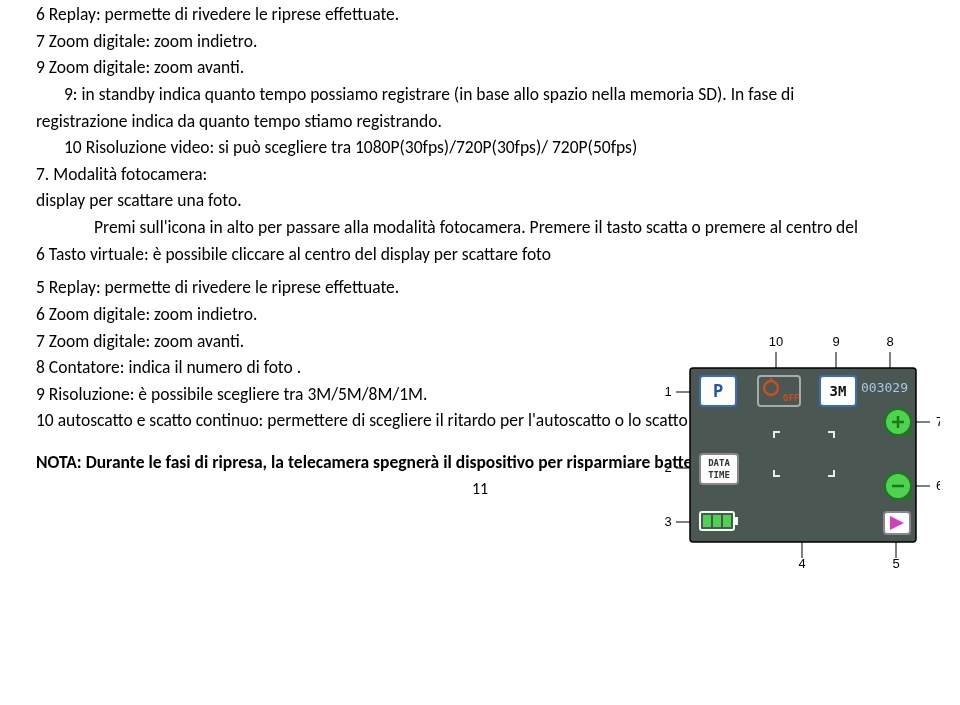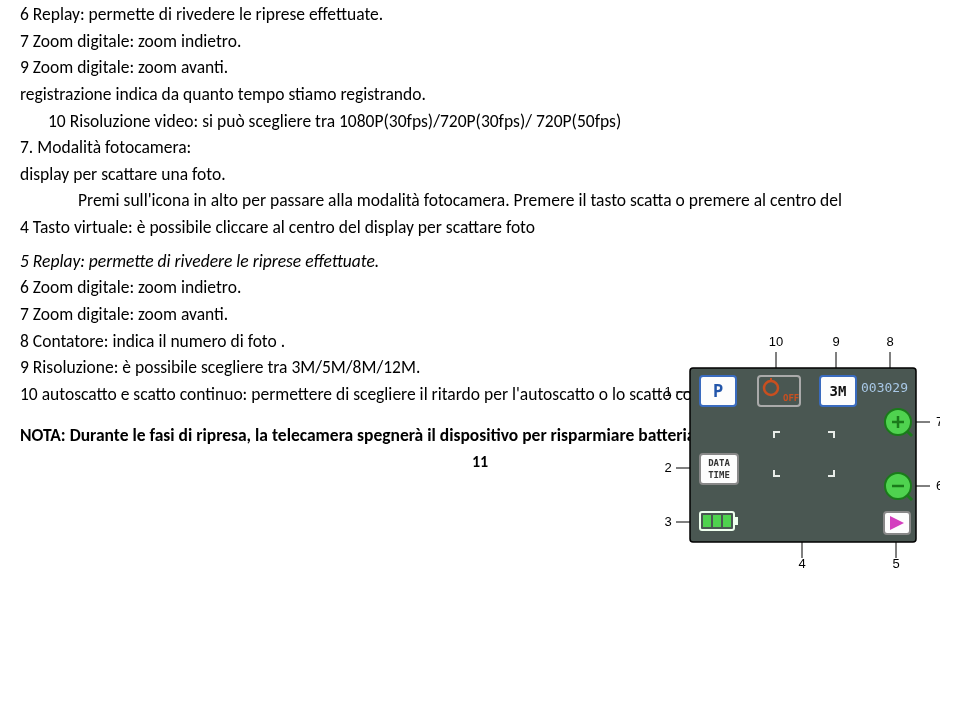--- a/index.html
+++ b/index.html
@@ -11,40 +11,39 @@
     background: #fff;
     color: #000;
     box-sizing: border-box;
     position: relative;
     font-size: 17.5px;
   }
   .page {
     padding: 0 20px 0 20px;
   }
   .line {
-    margin: 3px 0;
+    margin: 3px 16px;
     line-height: 1.35;
   }
   .indent1 {
     text-indent: 28px;
   }
   .indent2 {
     text-indent: 58px;
   }
   .gap {
     margin-top: 10px;
-    font-style: italic;
   }
   .note {
     font-weight: 700;
     text-align: justify;
     margin-top: 18px;
   }
   .pgnum {
-    font-weight: 700;
+    font-weight: 400;
     text-align: center;
     font-size: 16px;
     margin-top: 4px;
   }
   .figure {
     position: absolute;
     right: 20px;
     top: 332px;
     width: 278px;
     height: 242px;
@@ -52,31 +51,32 @@
   .figure svg { width: 100%; height: 100%; }
   .half { max-width: 640px; }
 </style>
 </head>
 <body>
 
 <div class="page">
   <div class="line">6 Replay: permette di rivedere le riprese effettuate.</div>
   <div class="line">7 Zoom digitale: zoom indietro.</div>
   <div class="line">9 Zoom digitale: zoom avanti.</div>
+  <div class="line indent1">9: in standby indica quanto tempo possiamo registrare (in base allo spazio nella memoria SD). In fase di</div>
   <div class="line">registrazione indica da quanto tempo stiamo registrando.</div>
   <div class="line indent1">10 Risoluzione video: si può scegliere tra 1080P(30fps)/720P(30fps)/ 720P(50fps)</div>
   <div class="line">7. Modalità fotocamera:</div>
   <div class="line">display per scattare una foto.</div>
   <div class="line indent2">Premi sull'icona in alto per passare alla modalità fotocamera. Premere il tasto scatta o premere al centro del</div>
-  <div class="line half">4 Tasto virtuale: è possibile cliccare al centro del display per scattare foto</div>
+  <div class="line half">6 Tasto virtuale: è possibile cliccare al centro del display per scattare foto</div>
   <div class="line half gap">5 Replay: permette di rivedere le riprese effettuate.</div>
   <div class="line half">6 Zoom digitale: zoom indietro.</div>
   <div class="line half">7 Zoom digitale: zoom avanti.</div>
   <div class="line half">8 Contatore: indica il numero di foto .</div>
-  <div class="line">9 Risoluzione: è possibile scegliere tra 3M/5M/8M/12M.</div>
+  <div class="line">9 Risoluzione: è possibile scegliere tra 3M/5M/8M/1M.</div>
   <div class="line">10 autoscatto e scatto continuo: permettere di scegliere il ritardo per l'autoscatto o lo scatto continuo.</div>
   <div class="line note">NOTA: Durante le fasi di ripresa, la telecamera spegnerà il dispositivo per risparmiare batteria. Per</div>
   <div class="pgnum">11</div>
 </div>
 
 <div class="figure">
   <svg viewBox="0 0 278 242" xmlns="http://www.w3.org/2000/svg">
 
     <rect x="28" y="36" width="226" height="174" rx="3" fill="#4a5752" stroke="#000" stroke-width="1.5"></rect>
 

